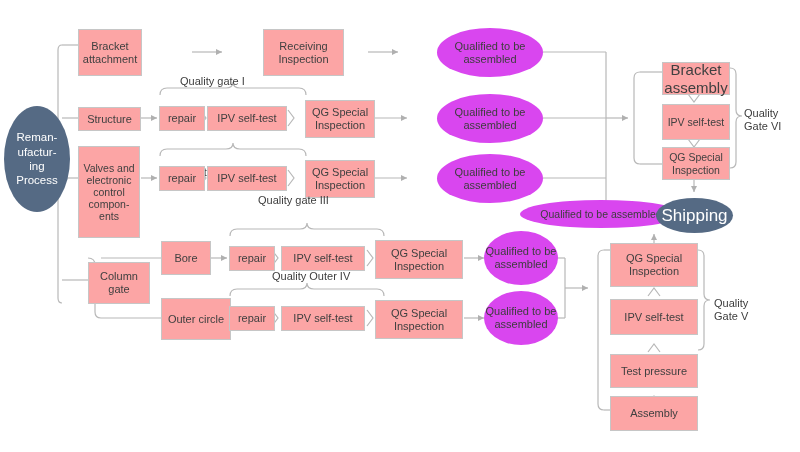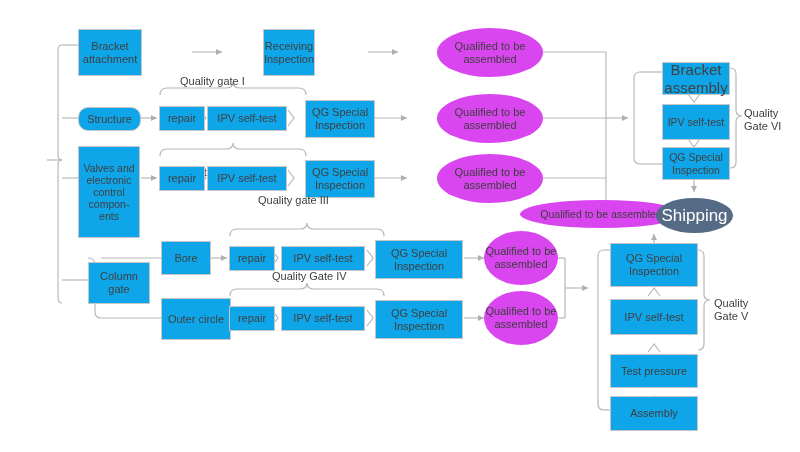--- a/index.html
+++ b/index.html
@@ -31,21 +31,21 @@
     box-sizing: border-box;
     display: flex;
     align-items: center;
     justify-content: center;
     text-align: center;
     color: #404040;
     line-height: 1.15;
   }
   .box {
     border: 1px solid #c6c6c6;
-    background: #0ea5e9;
+    background: #fca5a5;
     font-size: 11px;
     padding: 6px 2px;
   }
   .ellipse-gray {
     background: #d946ef;
     border-radius: 50%;
     font-size: 11px;
     color: #3d3d3d;
   }
   .ellipse-blue {
@@ -153,51 +153,57 @@
       <path d="M648,352 L654,344 L660,352"></path>
       <path d="M648,404 L654,396 L660,404"></path>
 
       <path d="M698,250 Q704,250 704,256 L704,294 Q704,300 710,300 Q704,300 704,306 L704,344 Q704,350 698,350"></path>
 
       <path d="M654,250 L654,234" marker-end="url(#arr)"></path>
 
     </g>
   </svg>
 
+  <div class="node ellipse-blue main" style="left:4px; top:106px; width:66px; height:106px; flex-direction:column;">
+    <span>Reman-</span>
+    <span>ufactur-</span>
+    <span>ing</span>
+    <span>Process</span>
+  </div>
 
   <div class="node box" style="left:78px; top:29px; width:64px; height:47px;">Bracket attachment</div>
 
-  <div class="node box" style="left:78px; top:107px; width:63px; height:24px;border-radius:10px;">Structure</div>
+  <div class="node box" style="left:78px; top:107px; width:63px; height:24px;">Structure</div>
 
   <div class="node box" style="left:78px; top:146px; width:62px; height:92px; font-size:10.5px;">Valves and electronic control compon-ents</div>
 
   <div class="node box" style="left:88px; top:262px; width:62px; height:42px;">Column gate</div>
 
   <div class="node box" style="left:161px; top:241px; width:50px; height:34px;">Bore</div>
 
   <div class="node box" style="left:161px; top:298px; width:70px; height:42px;">Outer circle</div>
 
-  <div class="node box" style="left:263px; top:29px; width:52px; height:47px;">Receiving Inspection</div>
+  <div class="node box" style="left:263px; top:29px; width:81px; height:47px;">Receiving Inspection</div>
 
   <div class="label" style="left:180px; top:75px;">Quality gate I</div>
   <div class="node box" style="left:159px; top:106px; width:46px; height:25px;">repair</div>
   <div class="node box" style="left:207px; top:106px; width:80px; height:25px;">IPV self-test</div>
   <div class="node box" style="left:305px; top:100px; width:70px; height:38px;">QG Special Inspection</div>
 
   <div class="label" style="left:178px; top:136px;margin-top:30px;">Quality gate  II</div>
   <div class="node box" style="left:159px; top:166px; width:46px; height:25px;">repair</div>
   <div class="node box" style="left:207px; top:166px; width:80px; height:25px;">IPV self-test</div>
   <div class="node box" style="left:305px; top:160px; width:70px; height:38px;">QG Special Inspection</div>
 
   <div class="label" style="left:258px; top:194px;">Quality gate  III</div>
   <div class="node box" style="left:229px; top:246px; width:46px; height:25px;">repair</div>
   <div class="node box" style="left:281px; top:246px; width:84px; height:25px;">IPV self-test</div>
   <div class="node box" style="left:375px; top:240px; width:88px; height:39px;">QG Special Inspection</div>
 
-  <div class="label" style="left:272px; top:270px;">Quality Gate IV</div>
+  <div class="label" style="left:272px; top:270px;">Quality Outer IV</div>
   <div class="node box" style="left:229px; top:306px; width:46px; height:25px;">repair</div>
   <div class="node box" style="left:281px; top:306px; width:84px; height:25px;">IPV self-test</div>
   <div class="node box" style="left:375px; top:300px; width:88px; height:39px;">QG Special Inspection</div>
 
   <div class="node ellipse-gray" style="left:437px; top:28px; width:106px; height:49px;">Qualified to be assembled</div>
 
   <div class="node ellipse-gray" style="left:437px; top:94px; width:106px; height:49px;">Qualified to be assembled</div>
 
   <div class="node ellipse-gray" style="left:437px; top:154px; width:106px; height:49px;">Qualified to be assembled</div>
 

